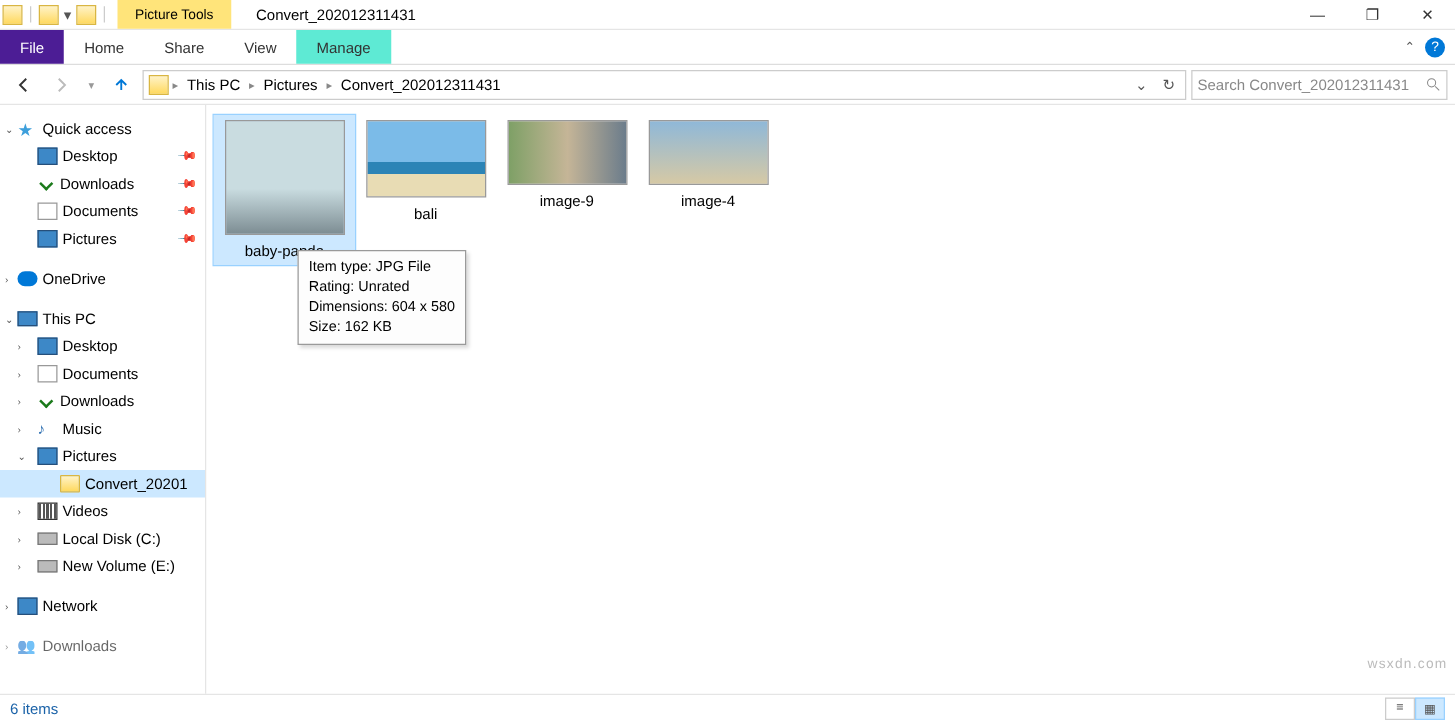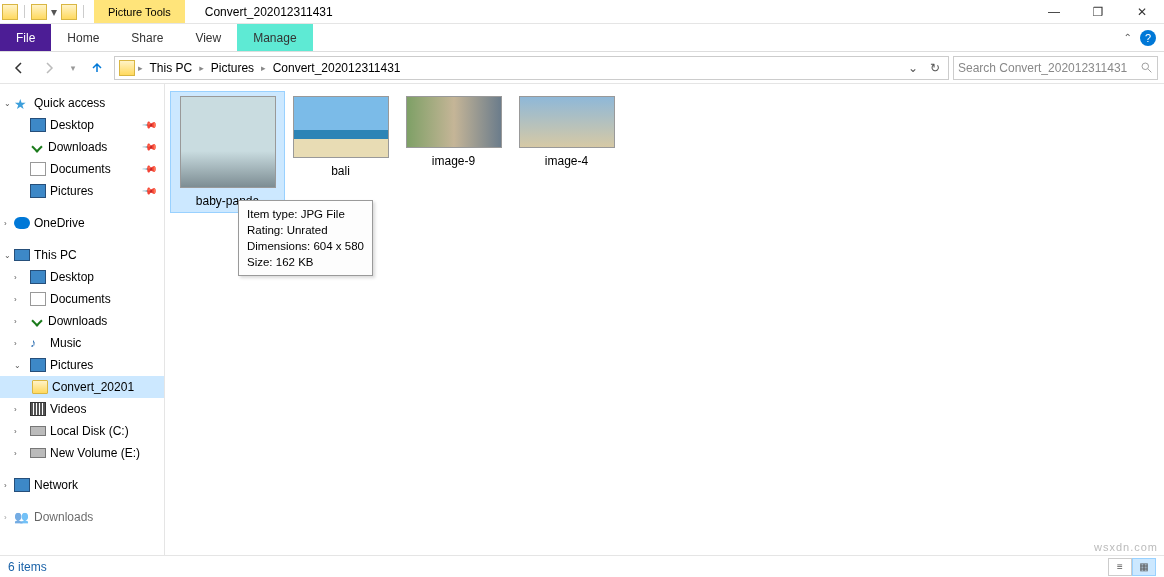--- a/index.html
+++ b/index.html
@@ -37,21 +37,21 @@
 .bc-end { margin-left: auto; display: flex; }
 .bc-ctrl { width: 22px; height: 22px; display: flex; align-items: center; justify-content: center; color: #555; }
 .searchbox { width: 205px; height: 24px; border: 1px solid #ccc; display: flex; align-items: center; padding: 0 4px; color: #888; }
 .searchbox span { flex: 1; }
 
 
 .body { display: flex; height: calc(100% - 24px - 28px - 32px - 22px); }
 .sidebar { width: 165px; border-right: 1px solid #e5e5e5; padding-top: 8px; overflow: hidden; }
 .tree-item { display: flex; align-items: center; height: 22px; padding-left: 14px; gap: 4px; font-size: 12px; position: relative; }
 .tree-item.lvl1 { padding-left: 30px; }
-.tree-item.lvl2 { padding-left: 32px; }
+.tree-item.lvl2 { padding-left: 48px; }
 .tree-item.sel { background: #cce8ff; }
 .tree-item .exp { position: absolute; left: 4px; width: 10px; font-size: 8px; color: #555; }
 .tree-item.lvl1 .exp { left: 14px; }
 .pin { margin-left: auto; margin-right: 8px; color: #777; font-size: 10px; transform: rotate(45deg); }
 .tree-spacer { height: 10px; }
 .tree-icon { width: 16px; height: 14px; display: inline-block; }
 .ic-folder { background: linear-gradient(#fff3c7,#ffd95e); border: 1px solid #d9b642; border-radius: 1px; }
 .ic-desktop { background: #3d88c7; border: 1px solid #264f7a; }
 .ic-docs { background: #fff; border: 1px solid #999; }
 .ic-pics { background: #3d88c7; border: 1px solid #264f7a; }
@@ -72,21 +72,21 @@
 .thumb .cap { margin-top: 6px; font-size: 12px; text-align: center; }
 
 .tooltip { position: absolute; left: 238px; top: 200px; background: #fdfdfd; border: 1px solid #9a9a9a; padding: 5px 8px; font-size: 11.5px; line-height: 16px; box-shadow: 2px 2px 3px rgba(0,0,0,.15); }
 
 
 .statusbar { height: 22px; border-top: 1px solid #e5e5e5; display: flex; align-items: center; padding: 0 8px; font-size: 12px; color: #1a62a8; }
 .statusbar .view-sw { margin-left: auto; display: flex; }
 .view-sw div { width: 24px; height: 18px; border: 1px solid #ccc; display:flex; align-items:center; justify-content:center; font-size:10px; color:#555;}
 .view-sw div.sel { background: #cce8ff; border-color: #99d1ff; }
 
-.watermark { position:absolute; right:6px; bottom:24px; font-size:11px; color:#bbb; letter-spacing: 1px;}
+.watermark { position:absolute; right:6px; bottom:40px; font-size:11px; color:#bbb; letter-spacing: 1px;}
 </style>
 </head>
 <body>
 
 <div class="titlebar">
   <div class="tb-left">
     <div class="tb-qat"></div>
     <div class="tb-sep"></div>
     <div class="tb-qat"></div>
     <div class="tb-qat-drop">▾</div>

